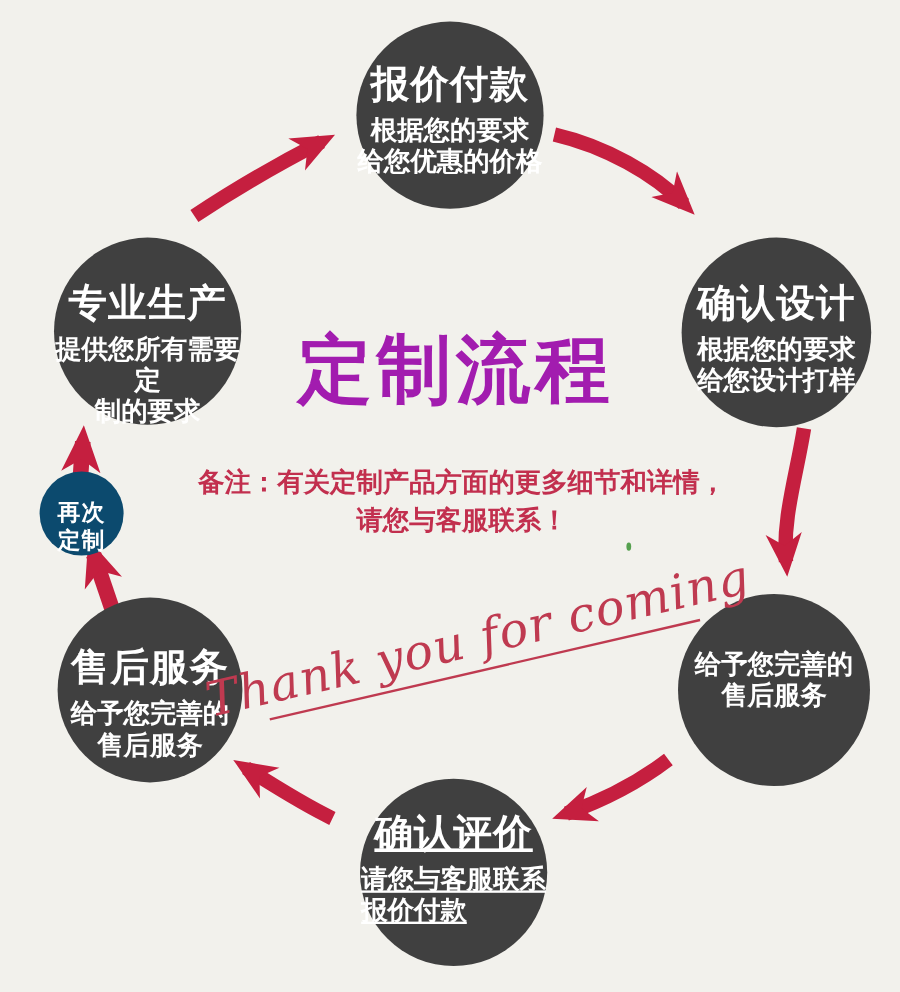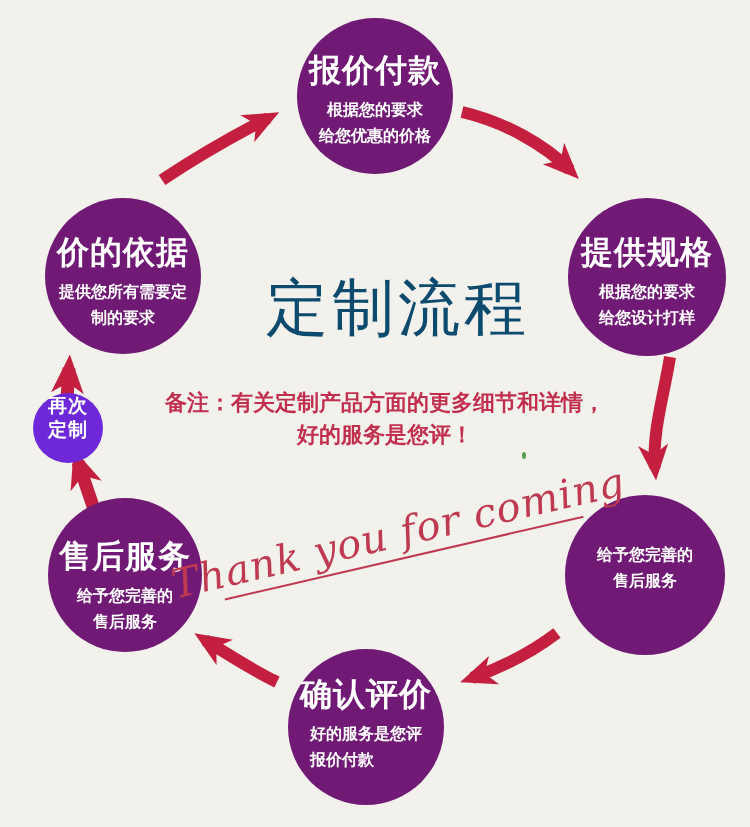--- a/index.html
+++ b/index.html
@@ -7,44 +7,44 @@
     position:relative;width:750px;height:827px;overflow:hidden;
     background:#f2f1ec;
     font-family:"DejaVu Sans","Liberation Sans",sans-serif;
   }
   .arrows{position:absolute;left:0;top:0;width:750px;height:827px;}
   .arrow{stroke:#c51f3f;fill:none;}
   .arrow.w12{stroke-width:12px;}
   .arrow.w13{stroke-width:13px;}
 
   .circle{
-    position:absolute;border-radius:50%;background:#701a75;color:#ffffff;
+    position:absolute;border-radius:50%;background:#404040;color:#ffffff;
     box-sizing:border-box;display:flex;flex-direction:column;align-items:center;
     text-align:center;
   }
   .c-title{font-size:32px;font-weight:bold;letter-spacing:1px;line-height:36px;white-space:nowrap;}
-  .c-desc{margin-top:9px;font-size:16px;font-weight:bold;line-height:26px;}
+  .c-desc{margin-top:9px;font-size:22px;font-weight:bold;line-height:26px;}
   .c-desc.left{text-align:left;}
 
   #c-quote{left:297px;top:18px;width:156px;height:156px;padding-top:34px;}
   #c-design{left:568px;top:198px;width:158px;height:158px;padding-top:36px;}
   #c-production{left:565px;top:495px;width:160px;height:160px;padding-top:38px;}
-  #c-evaluation{left:288px;top:649px;width:156px;height:156px;padding-top:27px;}
+  #c-evaluation{left:300px;top:649px;width:156px;height:156px;padding-top:27px;text-decoration:underline;}
   #c-aftersales{left:48px;top:498px;width:154px;height:154px;padding-top:40px;}
   #c-specs{left:45px;top:198px;width:156px;height:156px;padding-top:36px;}
 
   #c-repeat{
-    left:33px;top:393px;width:70px;height:70px;background:#6d28d9;
-    justify-content:flex-start;padding-top:0;
+    left:33px;top:393px;width:70px;height:70px;background:#0c4a6e;
+    justify-content:flex-end;padding-top:0;
   }
   #c-repeat .c-title{font-size:19px;line-height:24px;letter-spacing:1px;}
 
   .center-title{
-    position:absolute;left:230px;top:266px;width:300px;text-align:right;
-    font-size:62px;font-weight:normal;letter-spacing:4px;color:#0c4a6e;white-space:nowrap;
+    position:absolute;left:230px;top:266px;width:300px;text-align:center;
+    font-size:62px;font-weight:bold;letter-spacing:4px;color:#a21caf;white-space:nowrap;
   }
   .center-sub{
     position:absolute;left:220px;top:344px;width:320px;text-align:center;
     font-size:19px;font-weight:bold;letter-spacing:2px;color:#c5253f;white-space:nowrap;
   }
   .note{
     position:absolute;left:105px;top:387px;width:560px;text-align:center;
     font-size:22px;font-weight:bold;color:#c22f4e;line-height:32px;
   }
   .script-text{
@@ -83,69 +83,69 @@
 
   <div id="c-quote" class="circle">
     <div class="c-title">报价付款</div>
     <div class="c-desc">
       <div>根据您的要求</div>
       <div>给您优惠的价格</div>
     </div>
   </div>
 
   <div id="c-design" class="circle">
-    <div class="c-title">提供规格</div>
+    <div class="c-title">确认设计</div>
     <div class="c-desc">
       <div>根据您的要求</div>
       <div>给您设计打样</div>
     </div>
   </div>
 
   <div id="c-production" class="circle">
     <div class="c-desc">
       <div>给予您完善的</div>
       <div>售后服务</div>
     </div>
   </div>
 
   <div id="c-evaluation" class="circle">
     <div class="c-title">确认评价</div>
     <div class="c-desc left">
-      <div>好的服务是您评</div>
+      <div>请您与客服联系</div>
       <div>报价付款</div>
     </div>
   </div>
 
   <div id="c-aftersales" class="circle">
     <div class="c-title">售后服务</div>
     <div class="c-desc">
       <div>给予您完善的</div>
       <div>售后服务</div>
     </div>
   </div>
 
   <div id="c-specs" class="circle">
-    <div class="c-title">价的依据</div>
+    <div class="c-title">专业生产</div>
     <div class="c-desc">
       <div>提供您所有需要定</div>
       <div>制的要求</div>
     </div>
   </div>
 
   <div id="c-repeat" class="circle">
     <div class="c-title">
       <div>再次</div>
       <div>定制</div>
     </div>
   </div>
 
   <div class="center-title">定制流程</div>
 
   <div class="note">
     <div>备注：有关定制产品方面的更多细节和详情，</div>
-    <div>好的服务是您评！</div>
+    <div>请您与客服联系！</div>
   </div>
 
   <div class="green-dot"></div>
 
   <div class="script-text">Thank you for coming</div>
 
 </div>
 
 </body></html>

